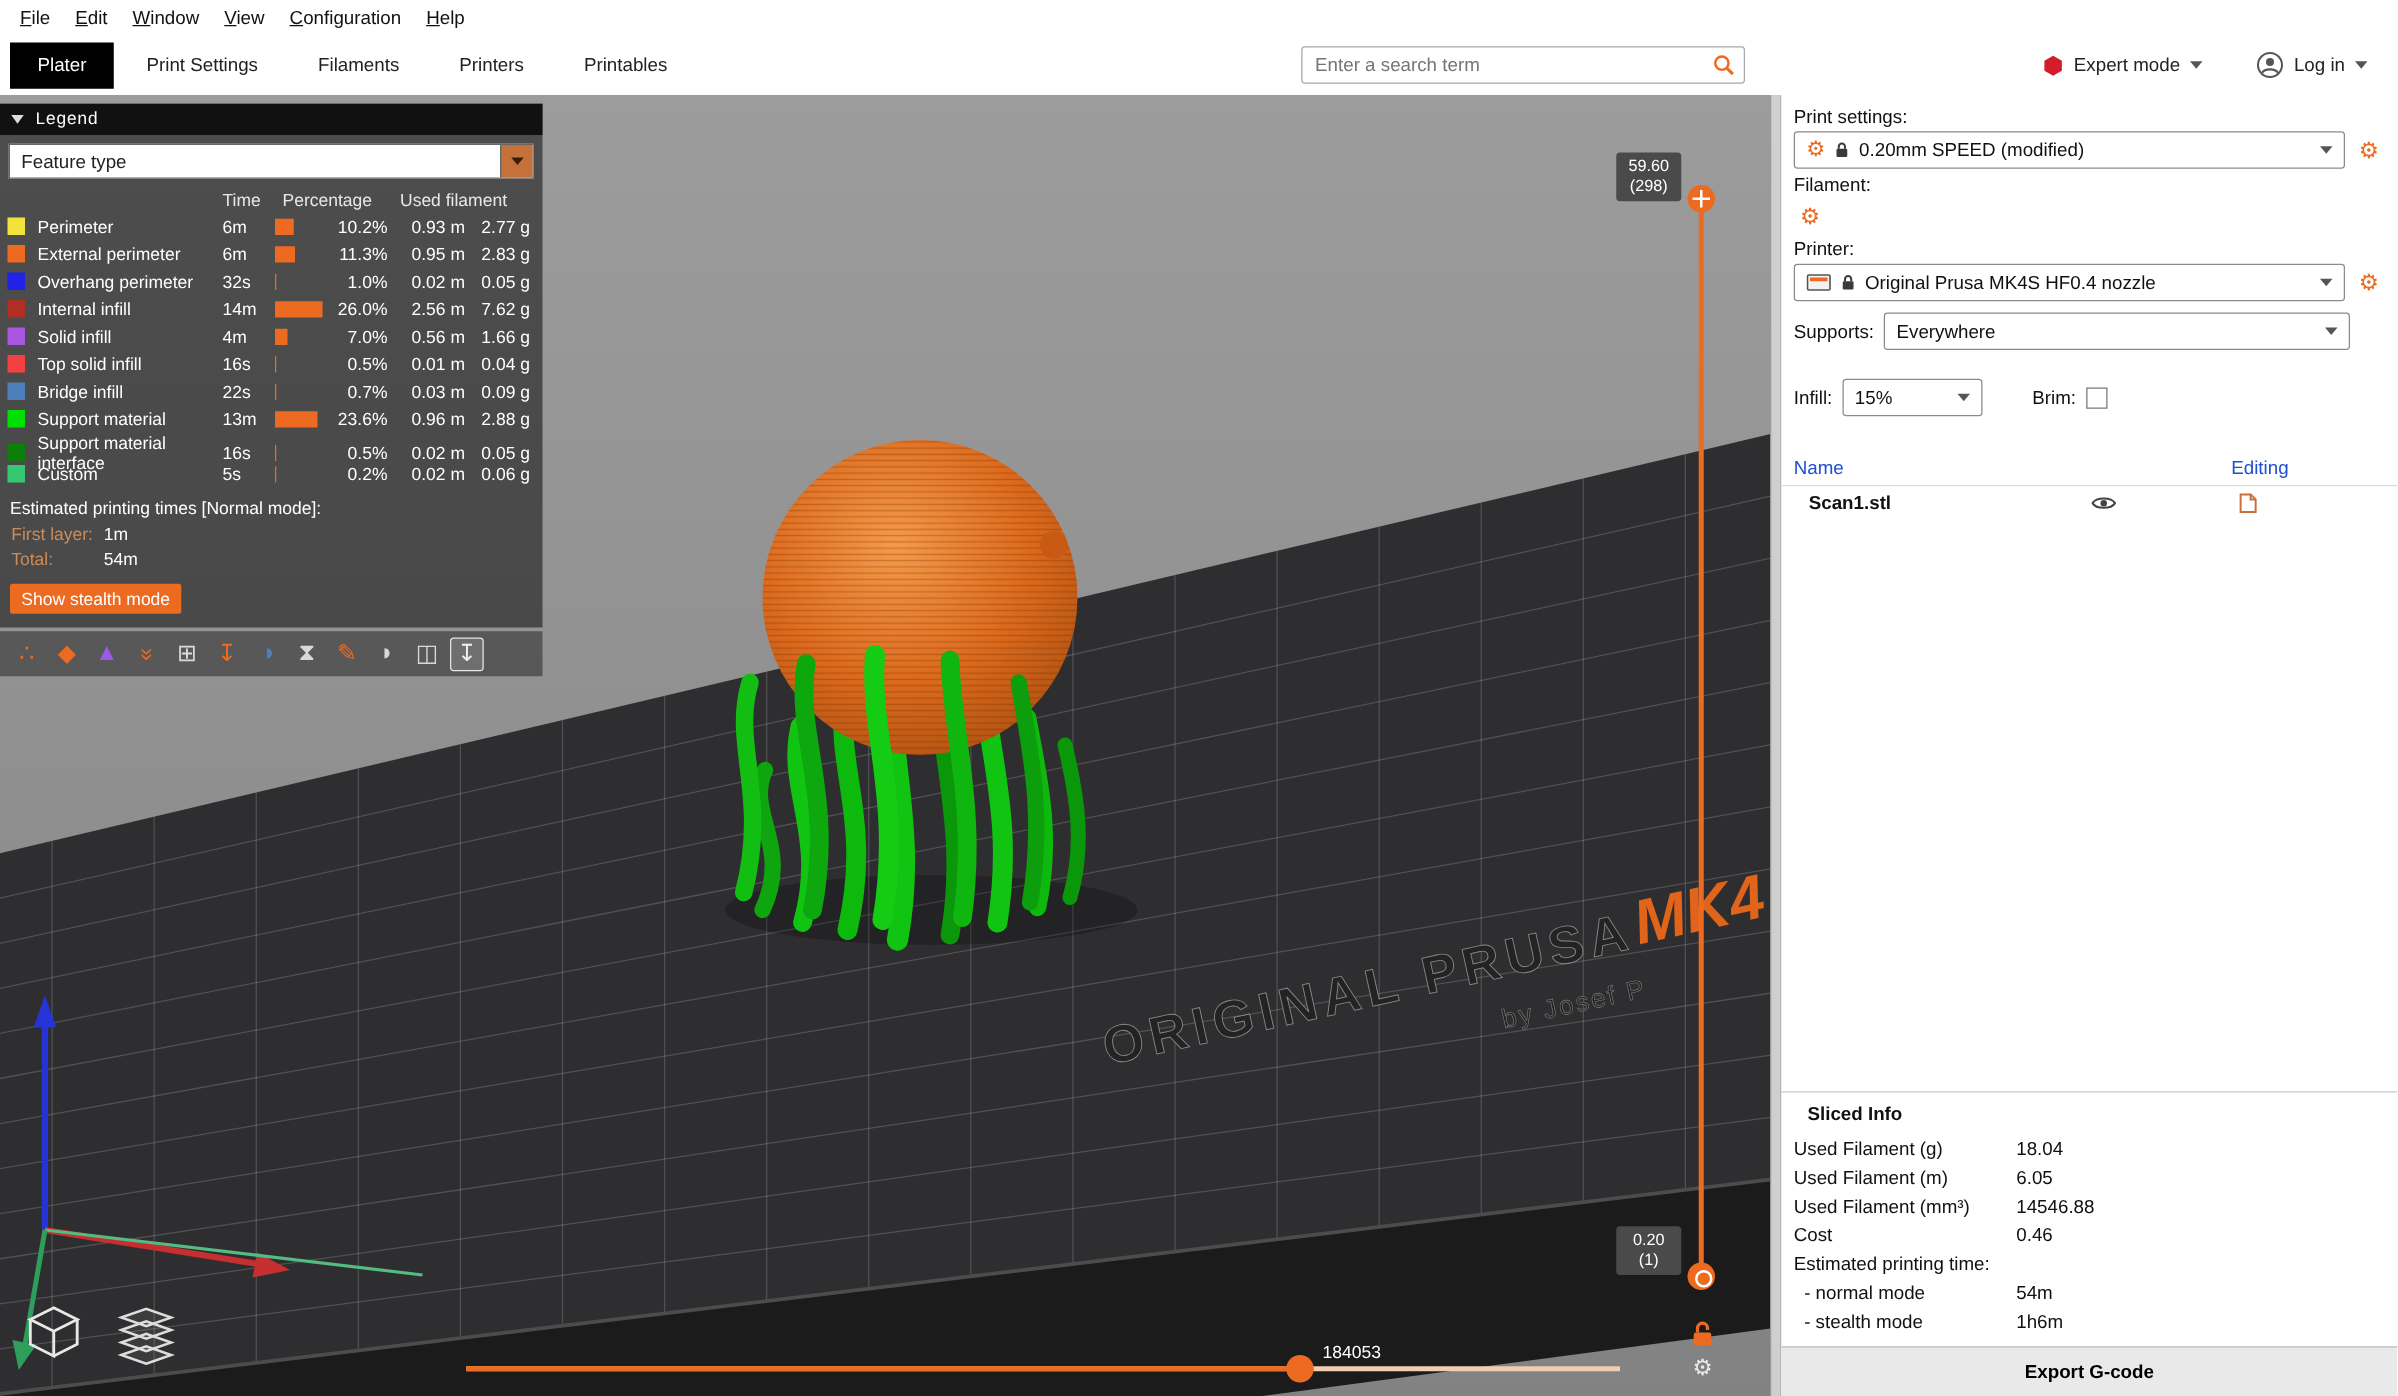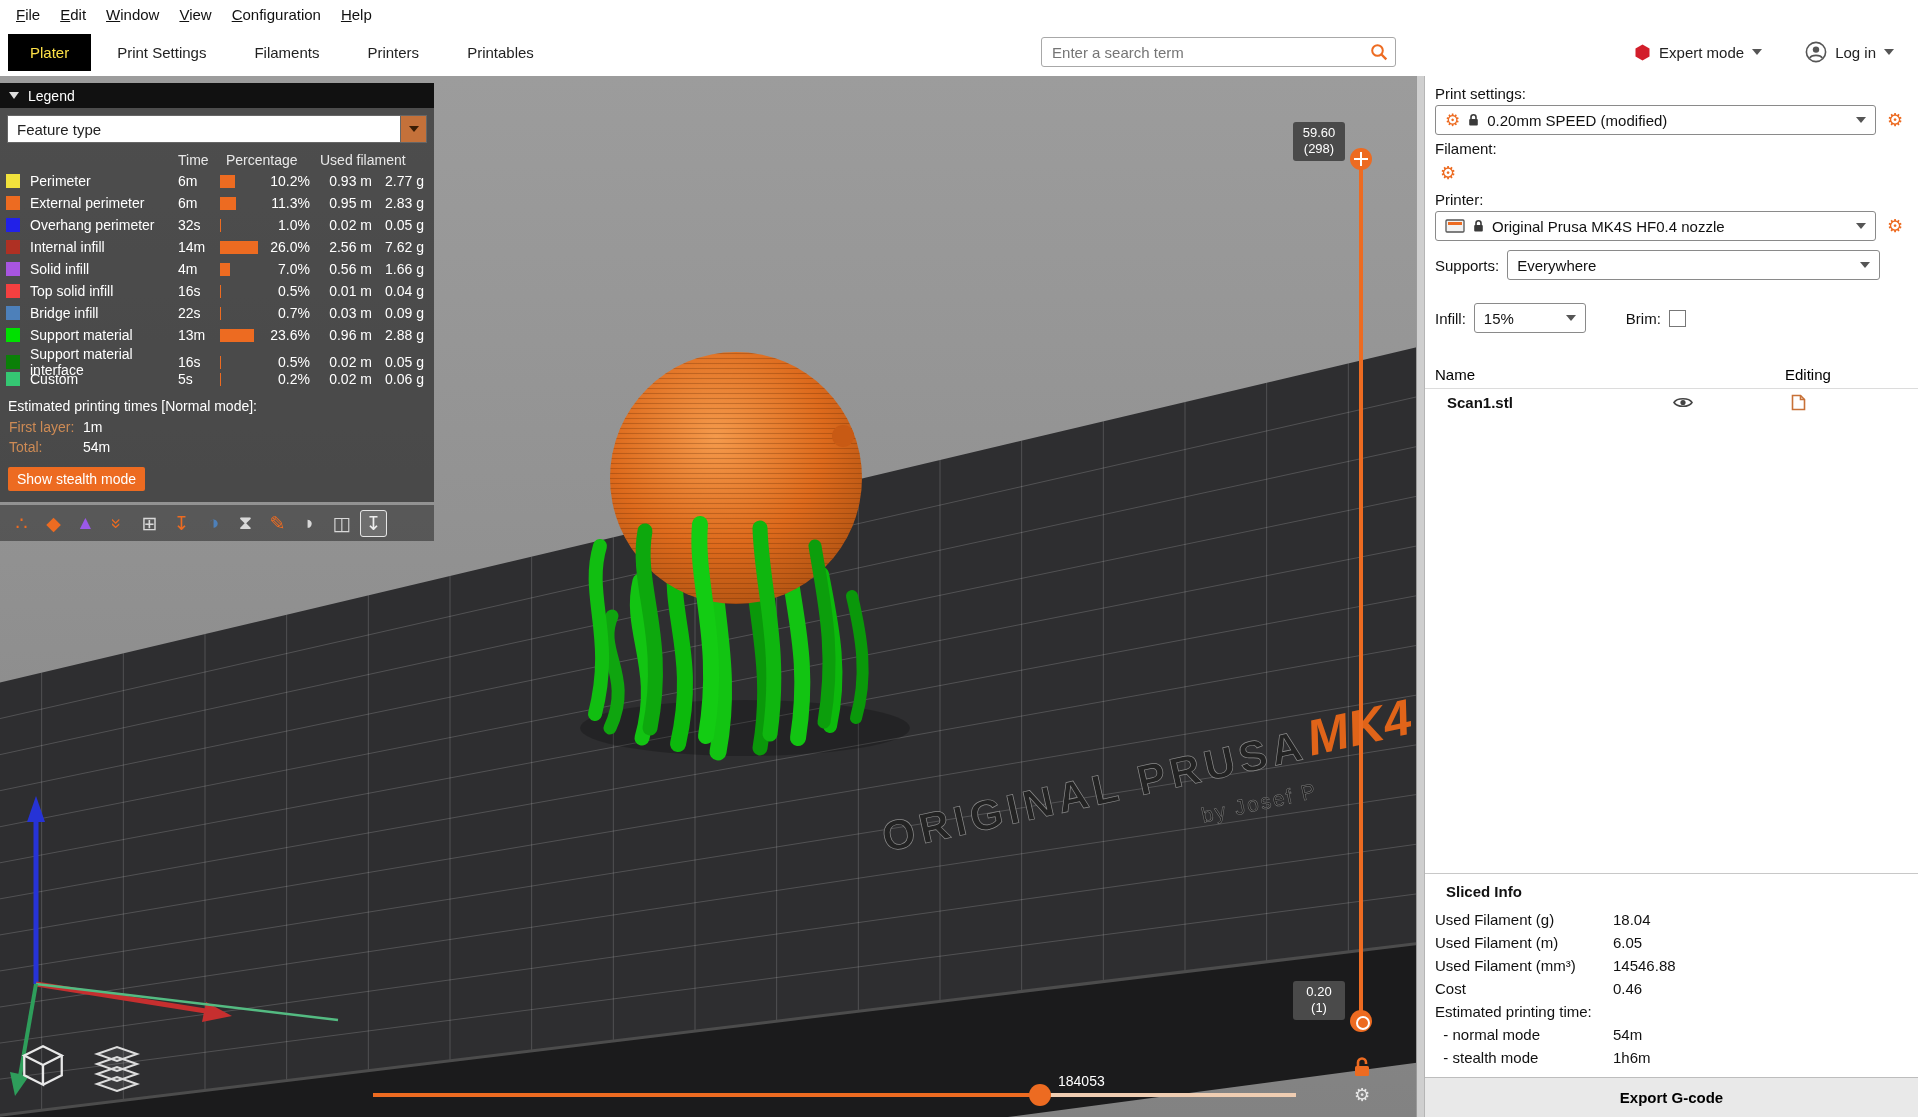--- a/index.html
+++ b/index.html
@@ -4,36 +4,36 @@
 <style>
   *{margin:0;padding:0;box-sizing:border-box;}
   html,body{width:1918px;height:1117px;overflow:hidden;background:#fff;
     font-family:"Liberation Sans","DejaVu Sans",sans-serif;}
   
   .menu-bar{height:28px;display:flex;align-items:center;padding-left:6px;background:#fff;font-size:15px;color:#111;}
   .menu-item{padding:0 10px;cursor:default;}
   .menu-item u{text-decoration:underline;}
   .tab-bar{height:48px;display:flex;align-items:center;background:#fff;padding:0 8px;}
   .tab{font-size:15px;color:#222;padding:10px 22px;margin-right:4px;cursor:default;}
-  .tab.active{background:#000;color:#fde047;}
+  .tab.active{background:#000;color:#ffffff;}
   .search-wrap{margin-left:auto;margin-right:238px;position:relative;width:355px;}
   .search-input{width:100%;height:30px;border:1px solid #a8a8a8;border-radius:3px;padding:0 34px 0 10px;font-size:15px;color:#444;outline:none;}
   .search-icon{position:absolute;right:8px;top:6px;}
   .mode-wrap{display:flex;align-items:center;gap:8px;margin-right:43px;font-size:15px;color:#222;}
   .login-wrap{display:flex;align-items:center;gap:8px;margin-right:16px;font-size:15px;color:#222;}
   .caret{width:0;height:0;border-left:5px solid transparent;border-right:5px solid transparent;border-top:6px solid #555;}
   
   .main{display:flex;height:1041px;}
   .viewport{position:relative;width:1424px;height:1041px;overflow:hidden;
     background:linear-gradient(180deg,#9c9c9c 0%,#8f8f8f 55%,#828282 100%);}
   .vp-scrollstrip{position:absolute;right:0;top:0;bottom:0;width:8px;background:#cfcfcf;border-left:1px solid #9a9a9a;}
   .scene{position:absolute;left:0;top:0;}
   
   .legend{position:absolute;left:0;top:7px;width:434px;background:rgba(12,12,12,0.55);color:#fff;}
-  .lg-header{height:25px;background:rgba(0,0,0,0.78);display:flex;align-items:center;gap:9px;padding:0 9px;font-size:14px;}
+  .lg-header{height:25px;background:rgba(0,0,0,0.78);display:flex;align-items:center;gap:9px;padding:0 9px;font-size:14px;font-family:Liberation Mono, monospace;}
   .lg-tri{width:0;height:0;border-left:5px solid transparent;border-right:5px solid transparent;border-top:7px solid #ddd;}
   .lg-select{margin:7px;height:28px;background:#fff;color:#222;display:flex;align-items:center;font-size:15px;padding-left:9px;position:relative;border:1px solid #666;}
   .lg-select-btn{position:absolute;right:0;top:0;bottom:0;width:26px;background:#c4713a;display:flex;align-items:center;justify-content:center;border-left:1px solid #666;}
   .dtri{width:0;height:0;border-left:5px solid transparent;border-right:5px solid transparent;border-top:6px solid #3a1d05;}
   .lg-cols,.lg-row{display:grid;grid-template-columns:24px 148px 42px 44px 46px 62px 52px;align-items:center;padding:0 6px;}
   .lg-cols{height:20px;font-size:14px;color:#e8e8e8;}
   .lg-cols span:nth-child(4){grid-column:4/6;padding-left:6px;}
   .lg-cols span:nth-child(5){grid-column:6/8;padding-left:10px;}
   .lg-row{height:22px;font-size:14px;}
   .lg-swatch{width:14px;height:14px;display:inline-block;}
@@ -79,21 +79,21 @@
   .combo{flex:1;height:30px;border:1px solid #8a8a8a;border-radius:3px;background:#fff;display:flex;align-items:center;gap:8px;padding:0 9px;cursor:pointer;}
   .combo .caret{margin-left:auto;}
   .combo.small{flex:none;width:112px;}
   .gear-btn{width:26px;height:26px;border:none;background:transparent;color:#ED6B21;font-size:18px;display:flex;align-items:center;justify-content:center;cursor:pointer;}
   .fil-swatch{width:22px;height:15px;background:#ED6B21;border:1px solid #999;}
   .rp-inline{display:flex;align-items:center;padding:7px 10px 16px;}
   .rp-inline.supports .combo{margin-left:8px;margin-right:28px;}
   .brim-label{margin-left:40px;}
   .checkbox{width:17px;height:17px;border:1px solid #777;background:#fff;margin-left:8px;cursor:pointer;}
   .obj-list{flex:1;min-height:0;margin-top:12px;}
-  .ol-header{display:grid;grid-template-columns:220px 56px 1fr;padding:5px 10px;border-bottom:1px solid #dcdcdc;color:#000000;}
+  .ol-header{display:grid;grid-template-columns:220px 56px 1fr;padding:5px 10px;border-bottom:1px solid #dcdcdc;color:#1d4ed8;}
   .ol-header .ol-h-edit{padding-left:74px;}
   .ol-row{display:grid;grid-template-columns:220px 56px 1fr;align-items:center;padding:5px 10px;font-weight:bold;}
   .ol-name{padding-left:12px;}
   .ol-eye{justify-self:center;cursor:pointer;display:flex;}
   .ol-edit{padding-left:80px;cursor:pointer;display:flex;}
   .sliced-info{border-top:1px solid #c8c8c8;padding:9px 0 8px;}
   .si-title{font-weight:bold;padding:0 10px 8px;margin-left:11px;}
   .si-row{display:grid;grid-template-columns:178px 1fr;padding:3px 10px;}
   .si-label{white-space:pre;}
   .export-btn{height:40px;background:#e9e9e9;border:none;border-top:1px solid #bdbdbd;font-size:15px;font-weight:bold;width:100%;cursor:pointer;font-family:inherit;}

